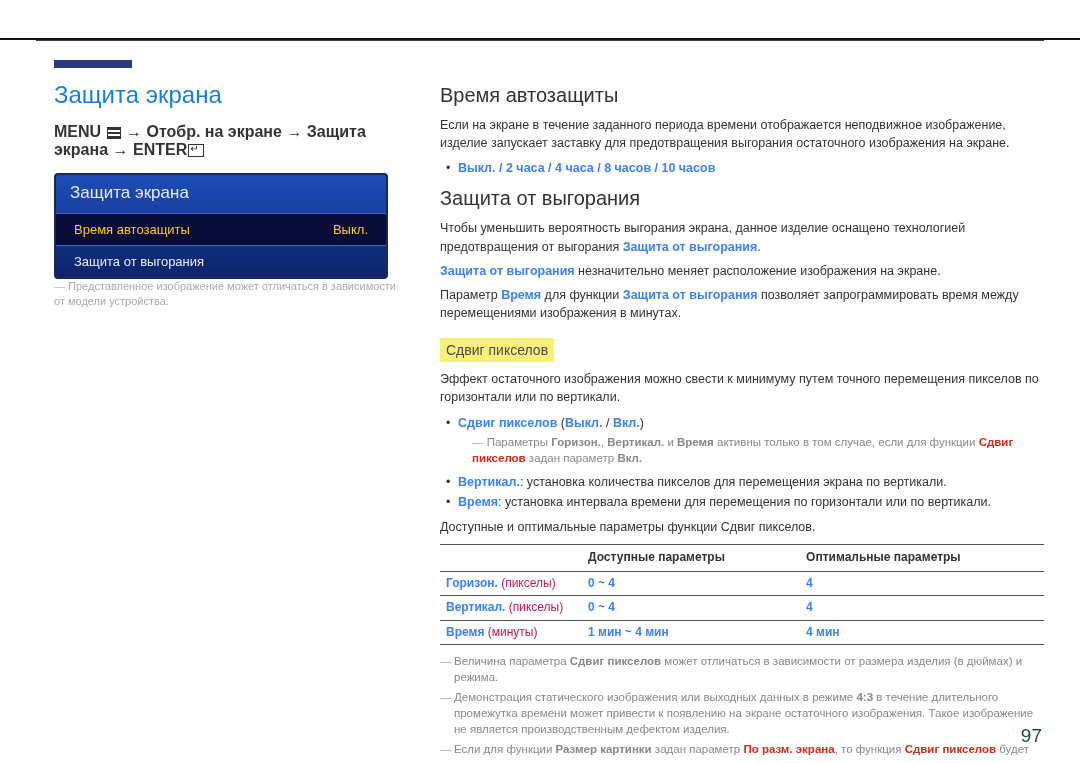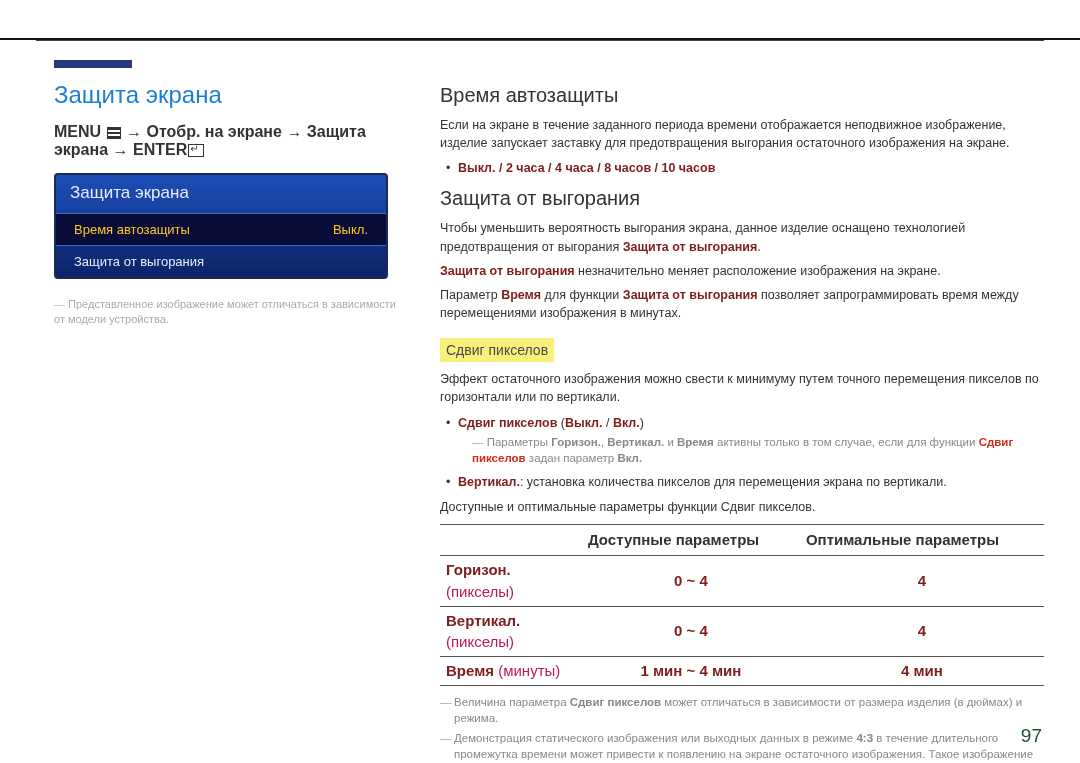--- a/index.html
+++ b/index.html
@@ -106,38 +106,37 @@
     color: #ffc726;
     border-top: 1px solid #3868d8;
     border-bottom: 1px solid #3868d8;
   }
   .osd-row.plain {
     background: rgba(0,0,0,0.12);
   }
   .note {
     font-size: 11px;
     color: #aaa;
-    margin-top: 18px;
     line-height: 1.4;
     padding-right: 6px;
   }
   .note::before {
     content: "― ";
     color: #bbb;
   }
 
   .right-col h2 {
     font-size: 20px;
     font-weight: normal;
     color: #333;
     margin: 0 0 6px 0;
   }
   .right-col p { margin: 4px 0 6px 0; }
   .red { color: #d62b1a; }
-  .red-b { color: #7f1d1d; font-weight: bold; text-align: center; }
+  .red-b { color: #3b82f6; font-weight: bold; }
   .bold { font-weight: bold; }
 
   ul.opts {
     margin: 4px 0 6px 0;
     padding-left: 18px;
   }
   ul.opts > li {
     list-style: none;
     position: relative;
     padding: 1px 0;
@@ -159,21 +158,21 @@
     background: #f7f07a;
     color: #4a4a4a;
     padding: 2px 6px;
     font-size: 14px;
     margin: 10px 0 4px 0;
   }
 
   table.params {
     border-collapse: collapse;
     width: 100%;
-    font-size: 15px;
+    font-size: 12px;
     margin-top: 8px;
   }
   table.params th {
     text-align: left;
     font-weight: bold;
     padding: 4px 6px;
     border-top: 1px solid #555;
     border-bottom: 1px solid #555;
   }
   table.params td {
@@ -269,20 +268,21 @@
 
     <ul class="opts">
       <li>
         <span class="red-b">Сдвиг пикселов</span>
         (<span class="red-b">Выкл.</span> / <span class="red-b">Вкл.</span>)
         <div class="sub-note">
           <span>Параметры </span><span class="bold">Горизон.</span>, <span class="bold">Вертикал.</span> и <span class="bold">Время</span><span> активны только в том случае, если для функции </span><span class="bold red">Сдвиг пикселов</span><span> задан параметр </span><span class="bold">Вкл.</span>
         </div>
       </li>
       <li><span class="red-b">Вертикал.</span><span>: установка количества пикселов для перемещения экрана по вертикали.</span></li>
+      <li><span class="red-b">Время</span><span>: установка интервала времени для перемещения по горизонтали или по вертикали.</span></li>
     </ul>
 
     <p>Доступные и оптимальные параметры функции Сдвиг пикселов.</p>
 
     <table class="params">
       <thead>
         <tr>
           <th></th>
           <th>Доступные параметры</th>
           <th>Оптимальные параметры</th>

